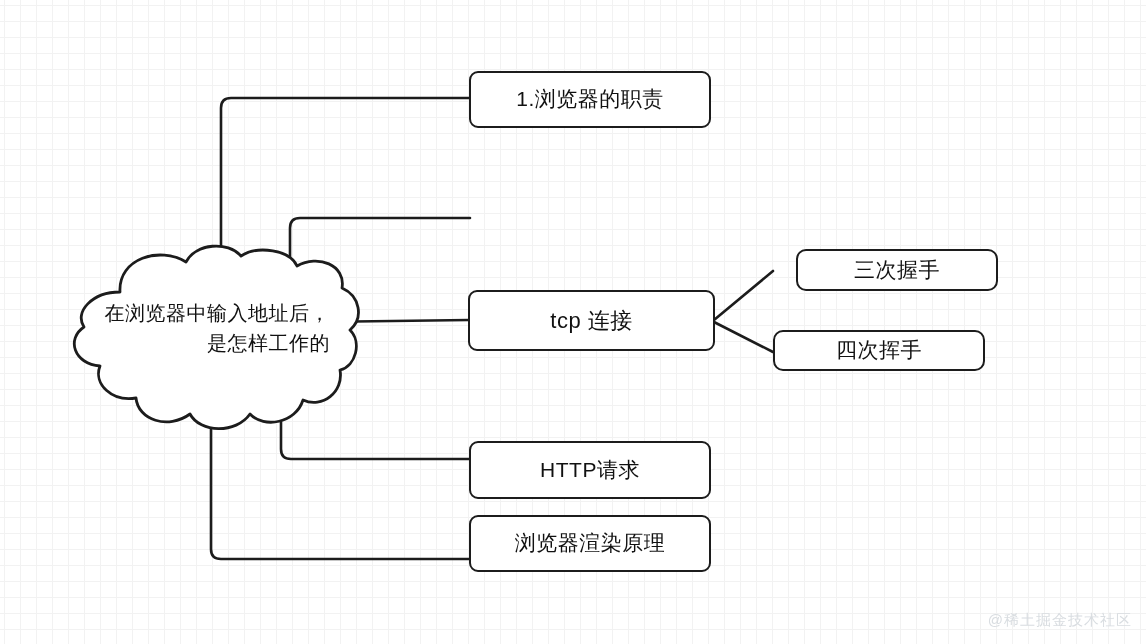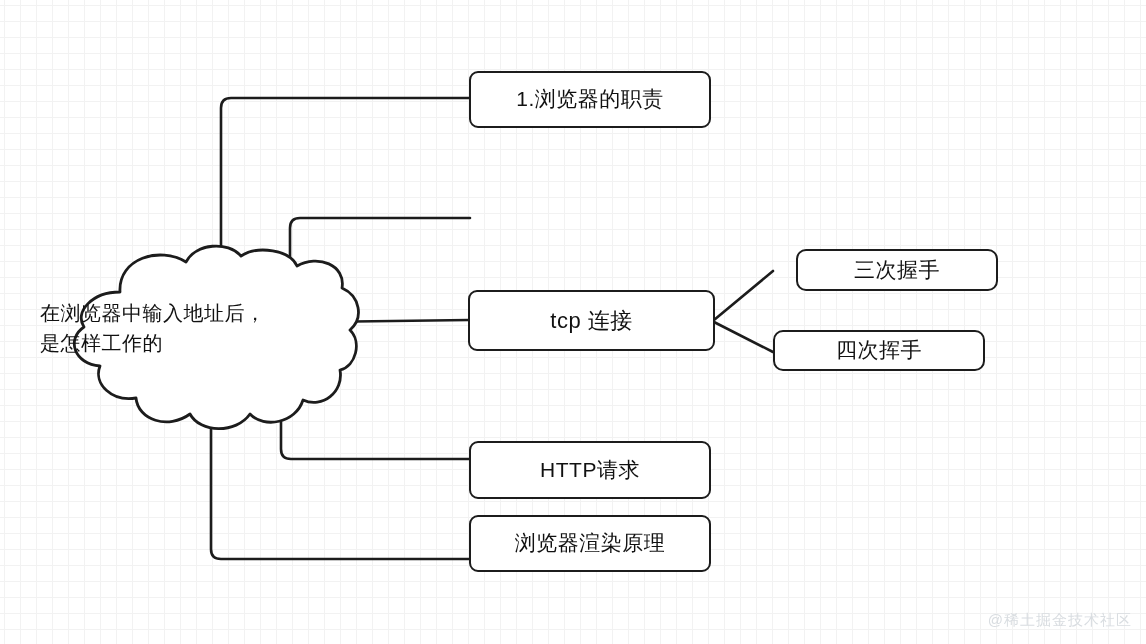--- a/index.html
+++ b/index.html
@@ -59,21 +59,21 @@
   }
   .node-label {
     display: block;
     line-height: 1.15;
   }
   .cloud-label {
     position: absolute;
     left: 40px;
     top: 298px;
     width: 290px;
-    text-align: left;
+    text-align: right;
     font-size: 20px;
     line-height: 1.5;
     color: #111111;
     letter-spacing: 0.5px;
   }
   .watermark {
     position: absolute;
     right: 14px;
     bottom: 14px;
     font-size: 15px;

